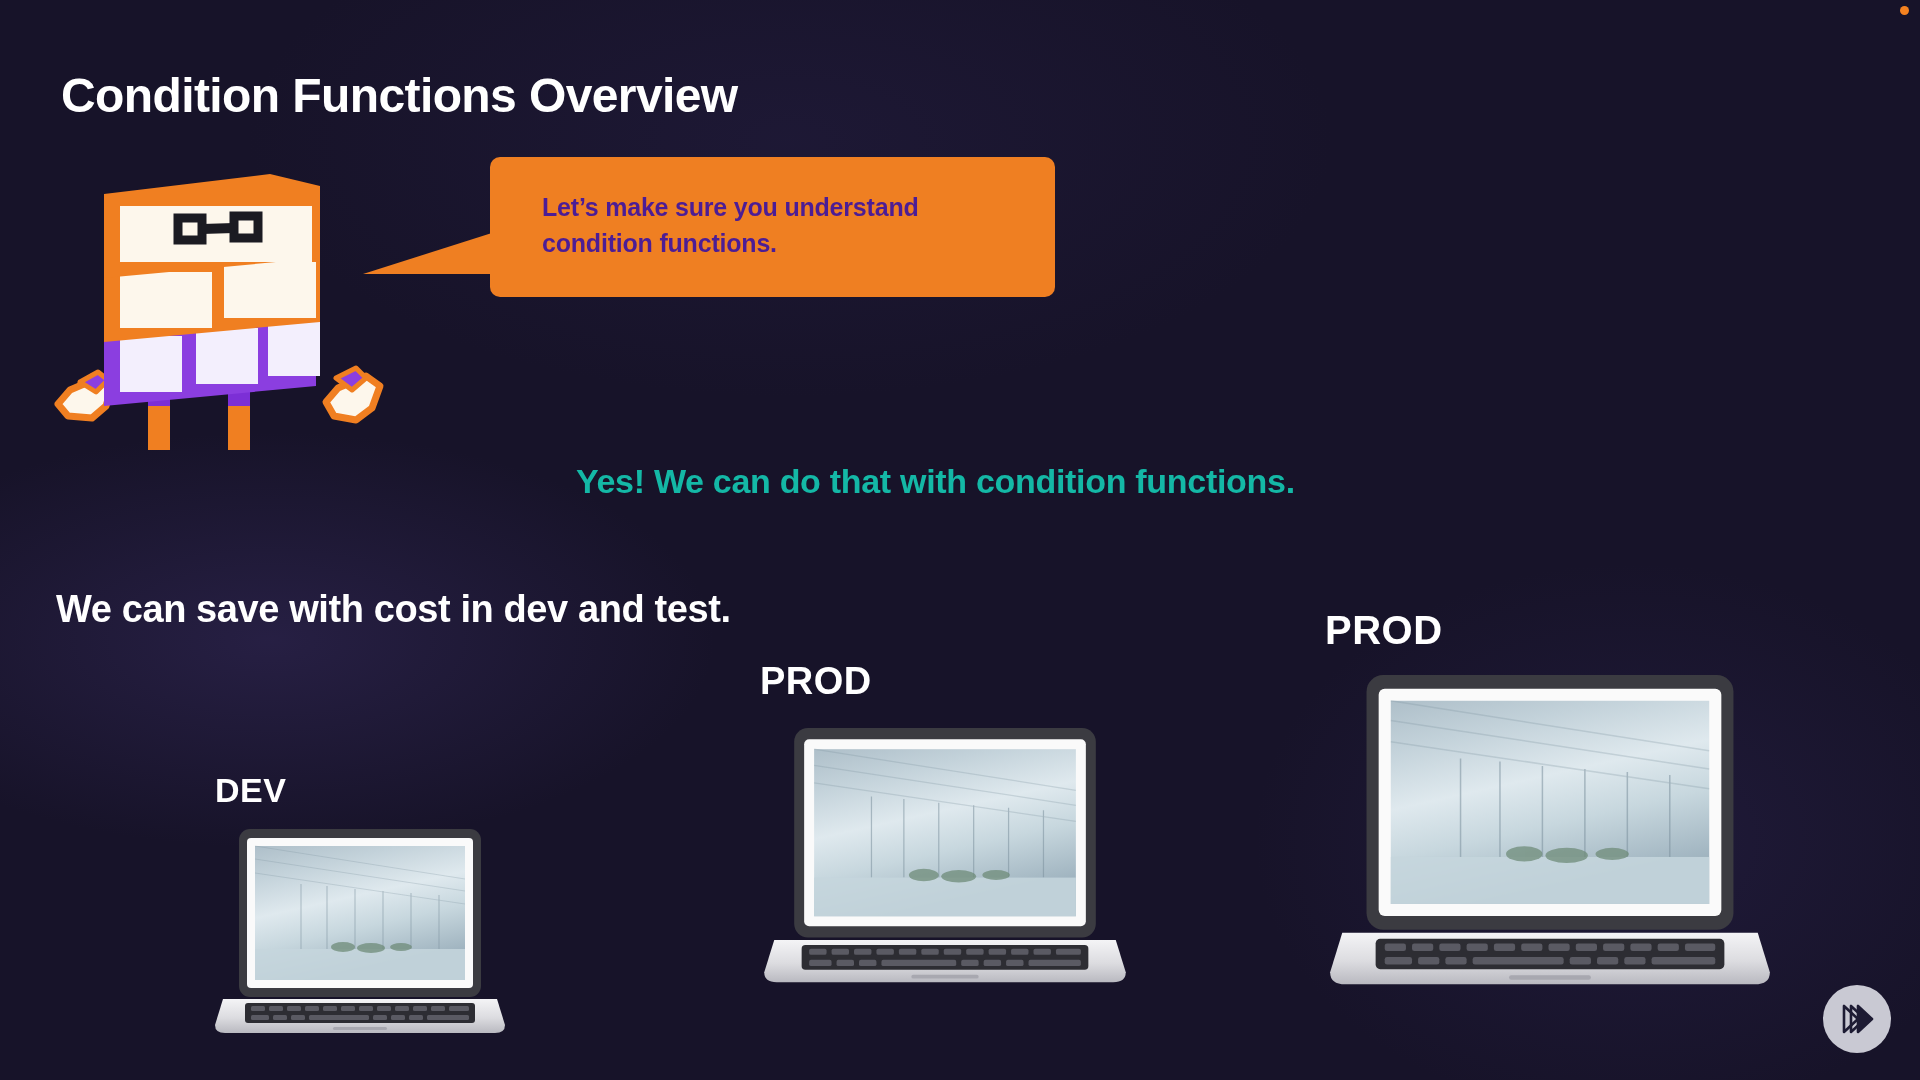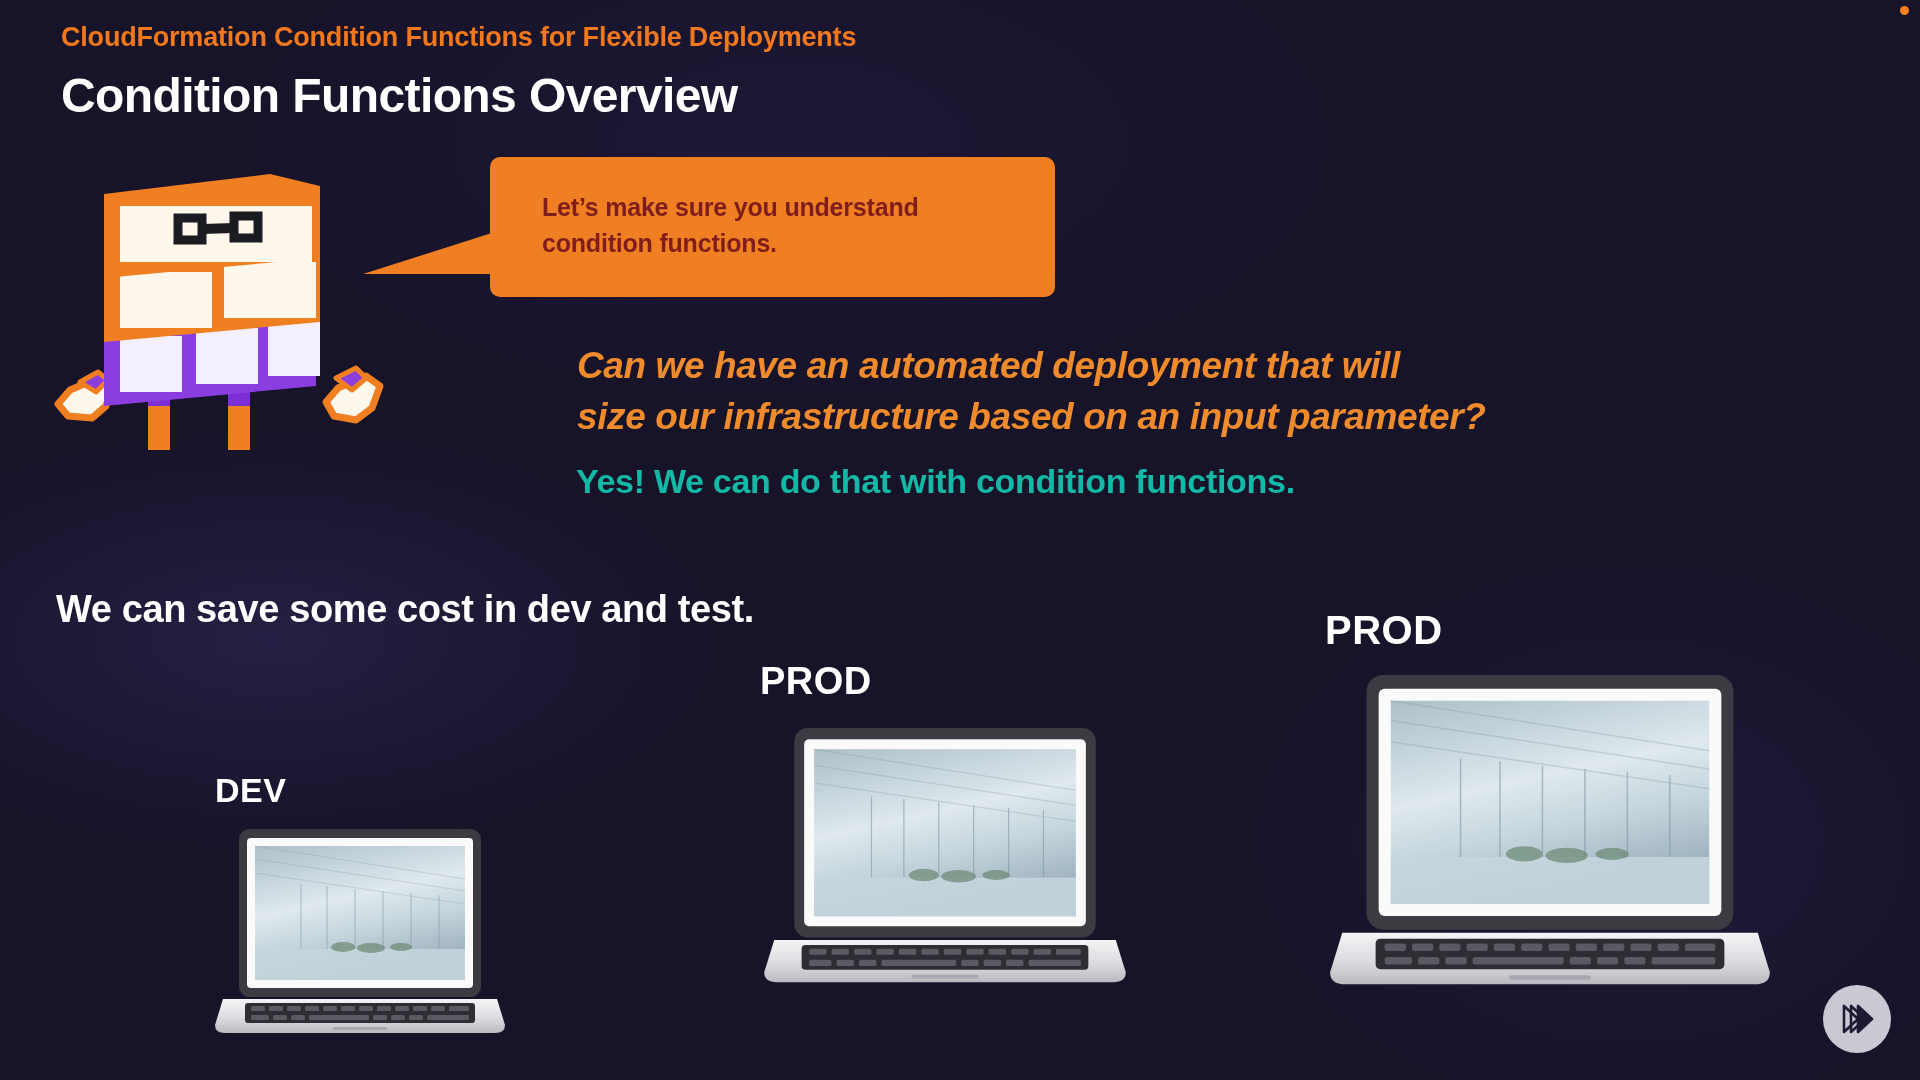--- a/index.html
+++ b/index.html
@@ -75,21 +75,21 @@
 
   
   .bubble {
     position: absolute;
     left: 490px; top: 157px;
     width: 565px;
     min-height: 140px;
     background: #ef7f22;
     border-radius: 10px;
     padding: 32px 40px 34px 52px;
-    color: #7f1d1d;
+    color: #4c1d95;
     font-size: 25px;
     font-weight: 700;
     line-height: 1.44;
     letter-spacing: -0.2px;
   }
   .bubble-tail {
     position: absolute;
     left: 363px; top: 232px;
     width: 0; height: 0;
     border-style: solid;
@@ -181,21 +181,20 @@
       </linearGradient>
       <mask id="tickmask">
           <rect width="1920" height="1080" fill="url(#tickfade)"></rect>
         </mask>
     </defs>
     <rect width="1920" height="1080" fill="url(#tickpat)" mask="url(#tickmask)"></rect>
   </svg>
 
   <div class="corner-dot"></div>
 
-  <div class="kicker">CloudFormation Condition Functions for Flexible Deployments</div>
   <div class="page-title">Condition Functions Overview</div>
 
   <svg class="mascot" viewBox="0 0 380 300">
 
     <g>
       <path d="M50 240 L78 228 L92 236 L86 256 L72 268 L48 266 L38 254 Z" fill="#fdf7ec" stroke="#f07f21" stroke-width="7" stroke-linejoin="round"></path>
       <path d="M60 232 L78 222 L88 230 L76 242 Z" fill="#8b3ee0" stroke="#f07f21" stroke-width="5" stroke-linejoin="round"></path>
     </g>
 
     <g>
@@ -231,26 +230,22 @@
     <g fill="none" stroke="#1b1b22" stroke-width="9">
       <rect x="158" y="68" width="24" height="22"></rect>
       <rect x="214" y="66" width="24" height="22"></rect>
       <line x1="182" y1="79" x2="214" y2="78" stroke-width="10"></line>
     </g>
   </svg>
 
   <div class="bubble-tail"></div>
   <div class="bubble">Let’s make sure you understand condition functions.</div>
 
-  <div class="question">
-    <div>Can we have an automated deployment that will</div>
-    <div>size our infrastructure based on an input parameter?</div>
-  </div>
   <div class="answer">Yes! We can do that with condition functions.</div>
-  <div class="cost-line">We can save some cost in dev and test.</div>
+  <div class="cost-line">We can save with cost in dev and test.</div>
 
   <div class="env" style="left:215px; top:725px; width:290px; height:270px;margin-top:46px;">
     <div class="env-label" style="top:0;">DEV</div>
     <svg class="laptop" style="top:58px;" width="290" height="215" viewBox="0 0 290 215">
       <defs>
         <linearGradient id="scrA" x1="0" y1="0" x2="0.35" y2="1">
           <stop offset="0%" stop-color="#aebfc9"></stop>
           <stop offset="22%" stop-color="#c3d2da"></stop>
           <stop offset="48%" stop-color="#dfe9ee"></stop>
           <stop offset="70%" stop-color="#c7d7de"></stop>

